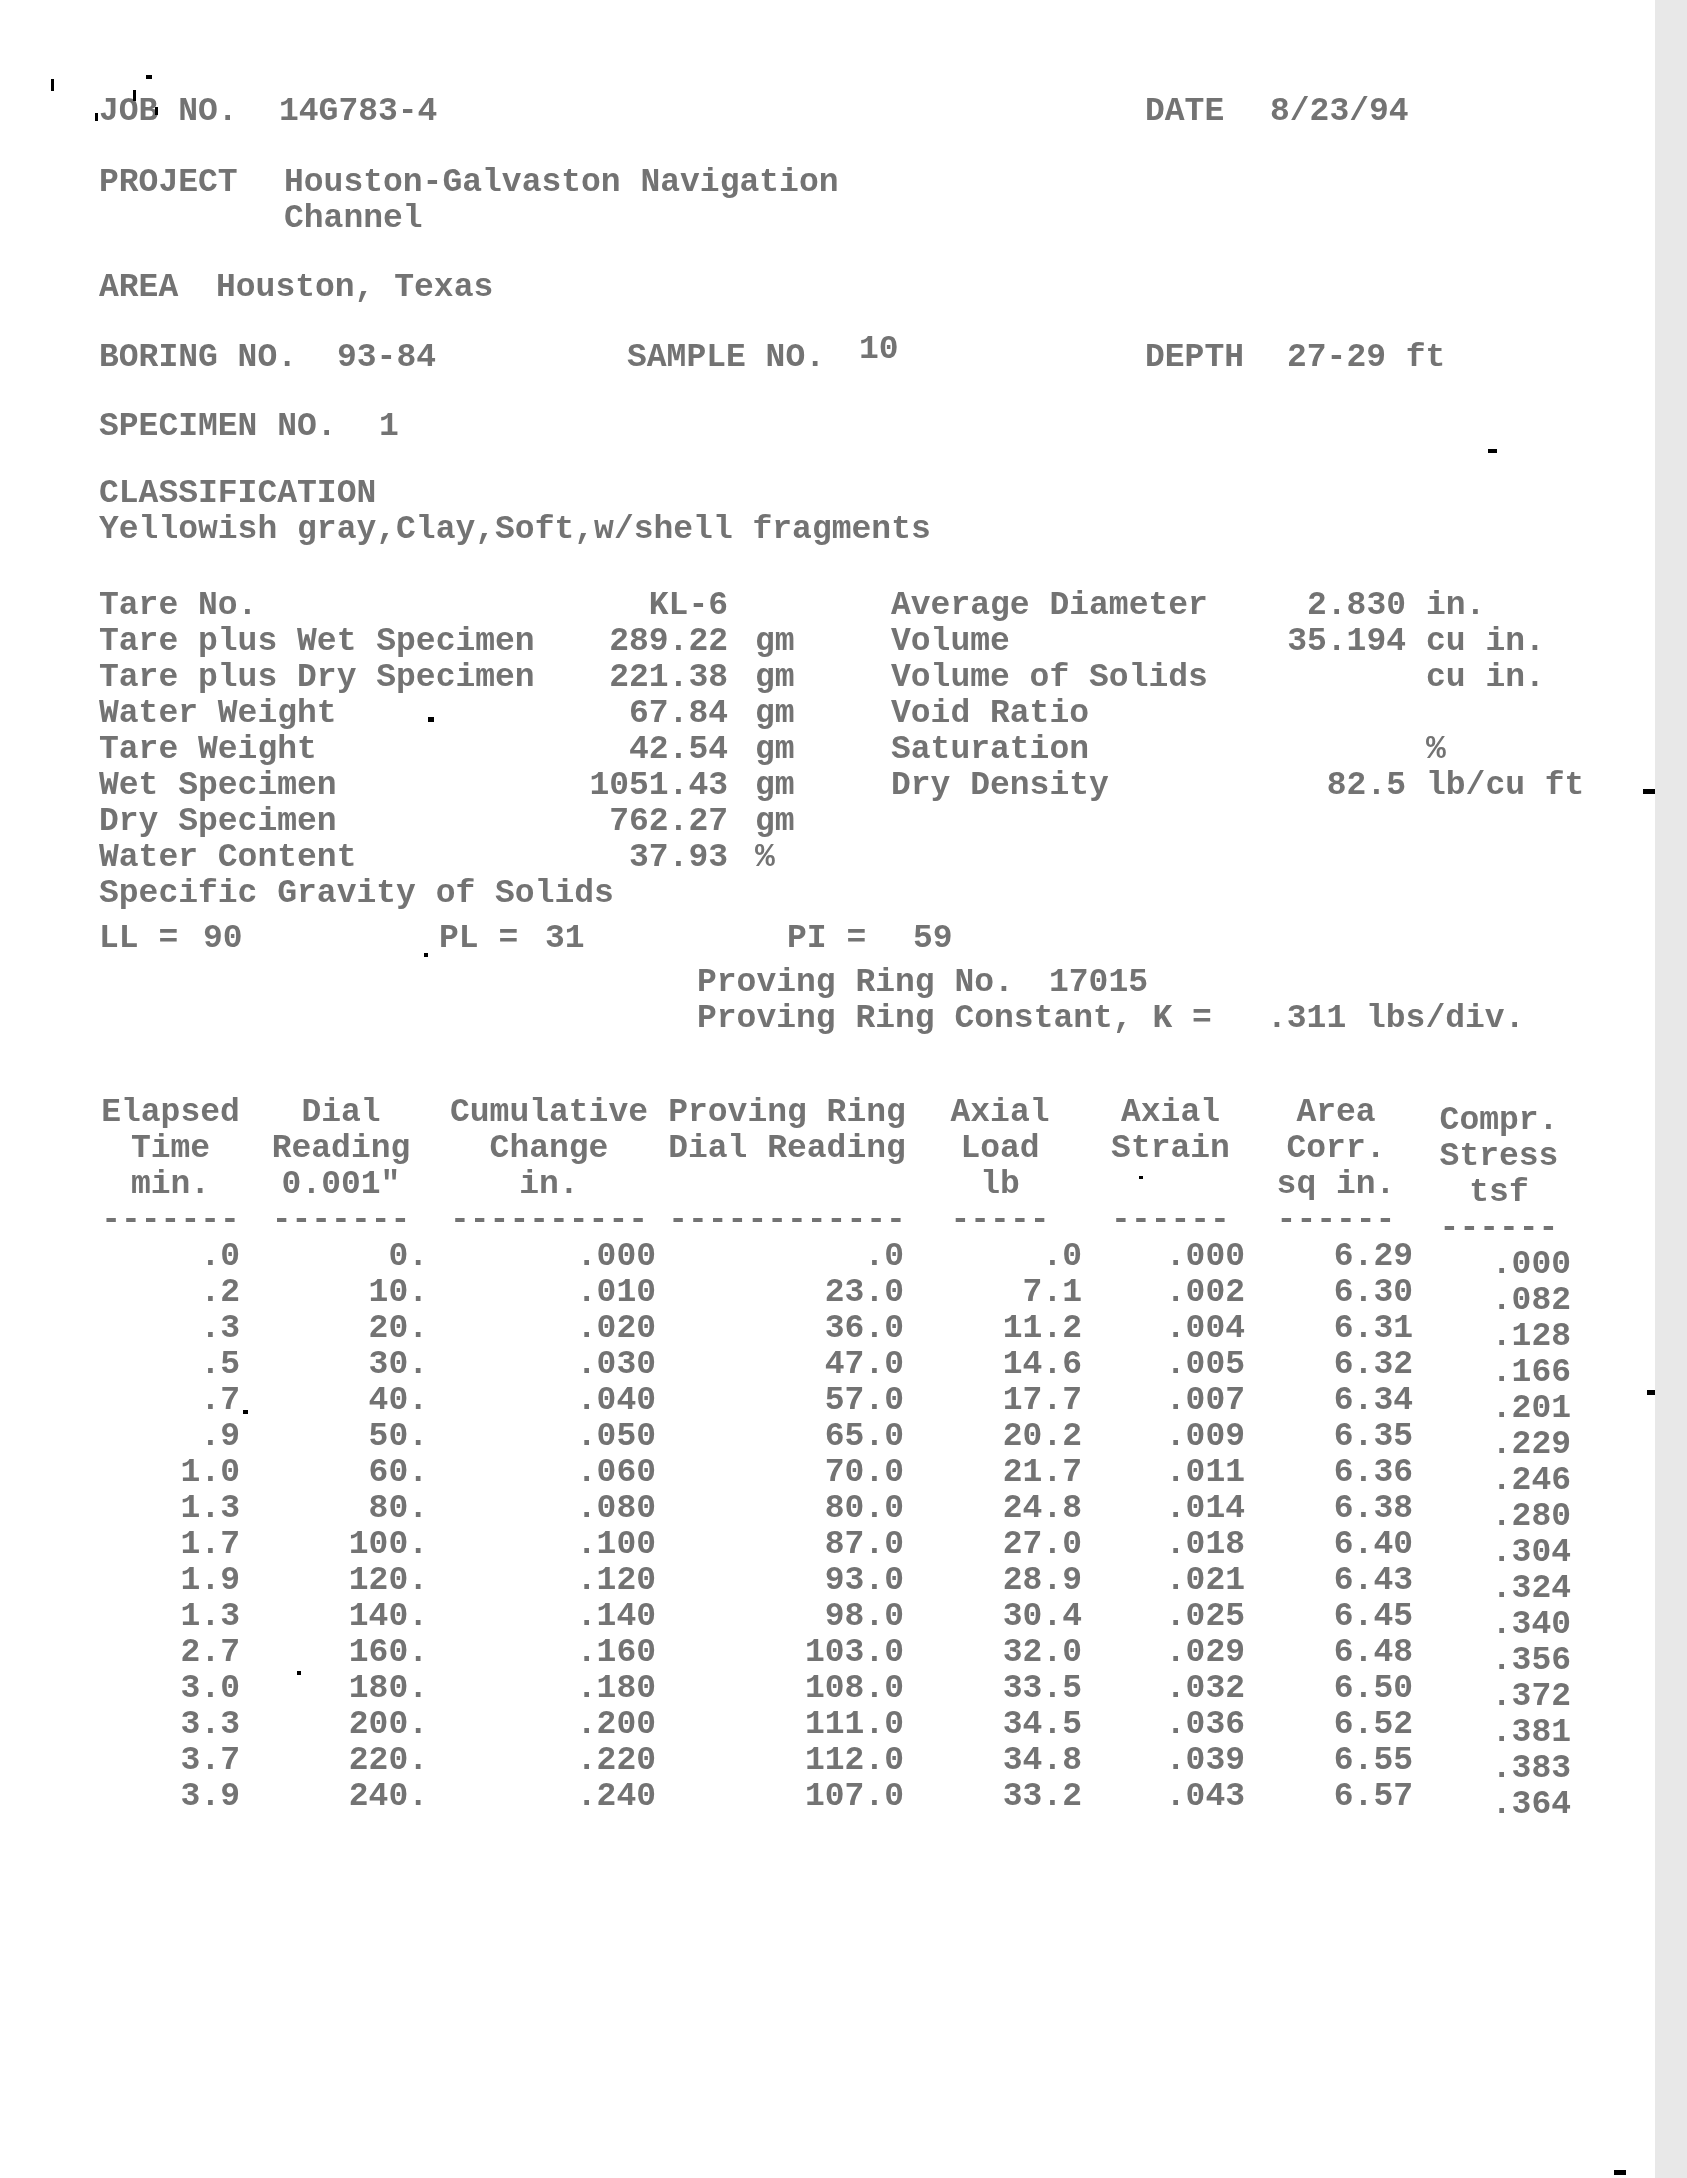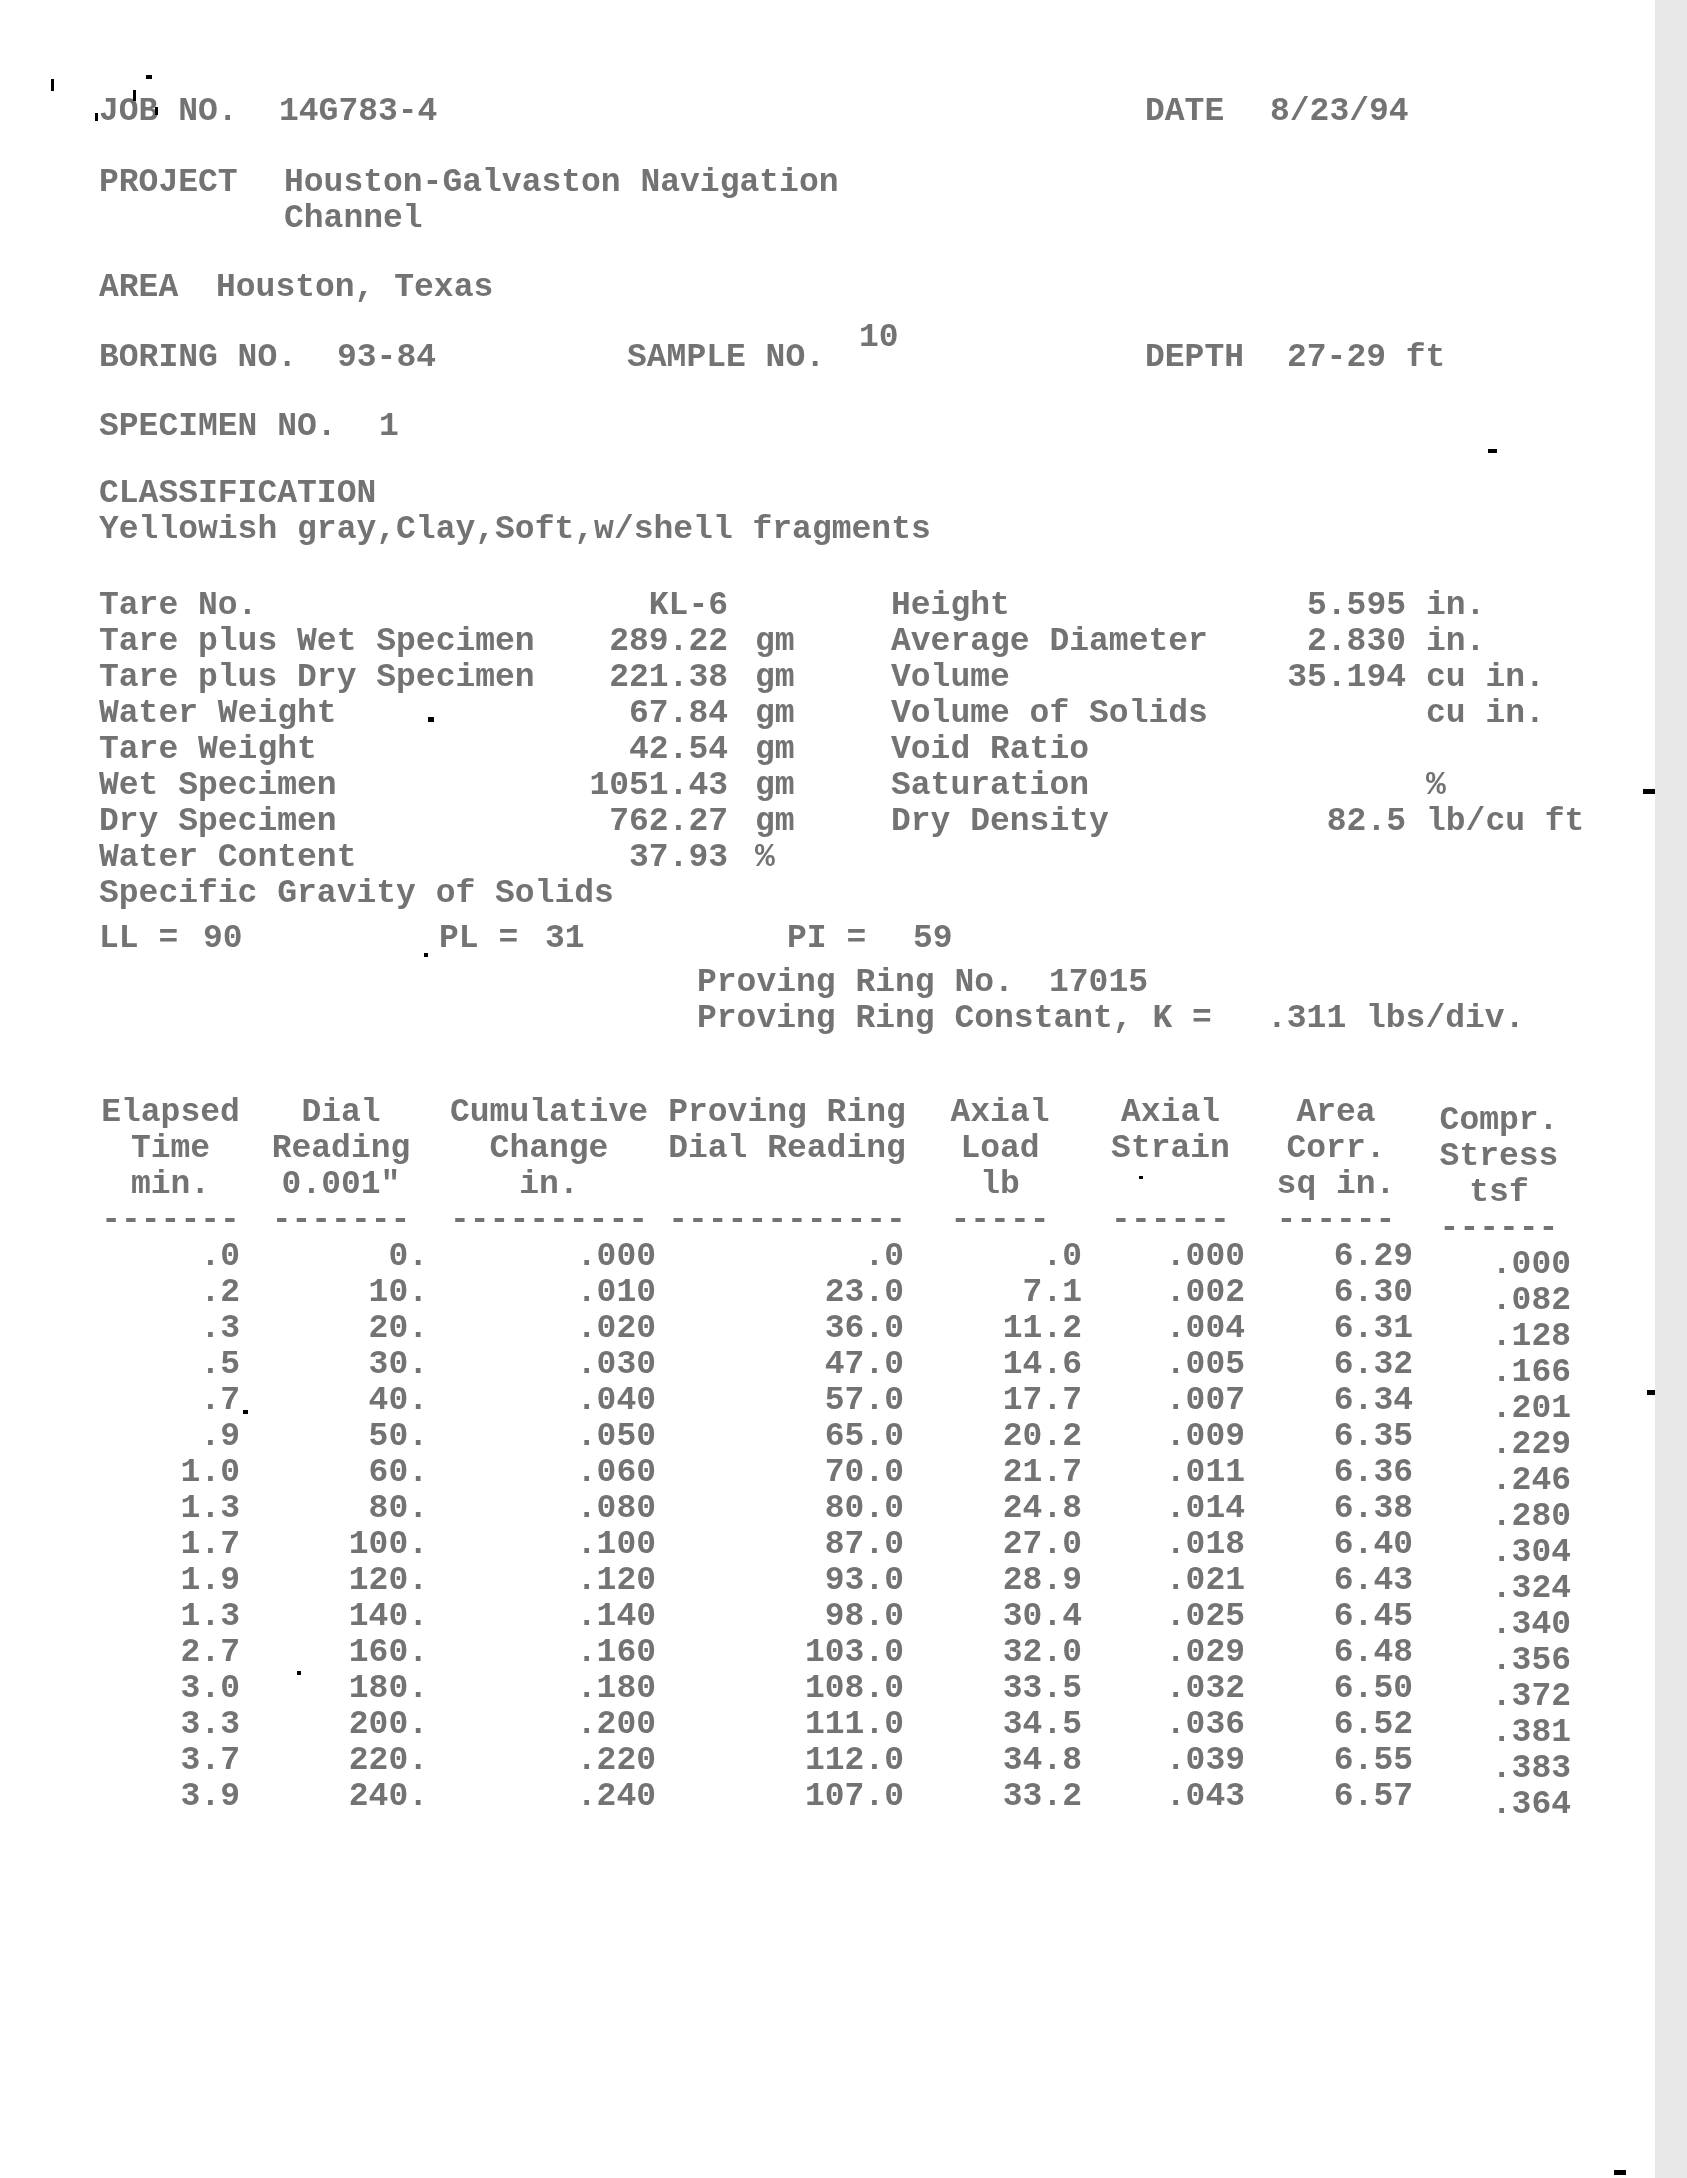--- a/index.html
+++ b/index.html
@@ -59,21 +59,21 @@
   <span class="t" style="left:99px;top:165px">PROJECT</span>
   <span class="t" style="left:284px;top:165px">Houston-Galvaston Navigation</span>
   <span class="t" style="left:284px;top:201px">Channel</span>
 
   <span class="t" style="left:99px;top:270px">AREA</span>
   <span class="t" style="left:216px;top:270px">Houston, Texas</span>
 
   <span class="t" style="left:99px;top:340px">BORING NO.</span>
   <span class="t" style="left:337px;top:340px">93-84</span>
   <span class="t" style="left:627px;top:340px">SAMPLE NO.</span>
-  <span class="t" style="left:859px;top:320px">10</span>
+  <span class="t" style="left:859px;top:332px">10</span>
   <span class="t" style="left:1145px;top:340px">DEPTH</span>
   <span class="t" style="left:1287px;top:340px">27-29 ft</span>
 
   <span class="t" style="left:99px;top:409px">SPECIMEN NO.</span>
   <span class="t" style="left:379px;top:409px">1</span>
 
   <span class="t" style="left:99px;top:476px">CLASSIFICATION</span>
   <span class="t" style="left:99px;top:512px">Yellowish gray,Clay,Soft,w/shell fragments</span>
 
   <div id="meas-left" class="meas" style="left:99px;top:588px">
@@ -81,21 +81,20 @@
       <div class="mrow"><span class="mlabel">Tare plus Wet Specimen</span><span class="mvalue">289.22</span><span class="munit">gm</span></div>
       <div class="mrow"><span class="mlabel">Tare plus Dry Specimen</span><span class="mvalue">221.38</span><span class="munit">gm</span></div>
       <div class="mrow"><span class="mlabel">Water Weight</span><span class="mvalue">67.84</span><span class="munit">gm</span></div>
       <div class="mrow"><span class="mlabel">Tare Weight</span><span class="mvalue">42.54</span><span class="munit">gm</span></div>
       <div class="mrow"><span class="mlabel">Wet Specimen</span><span class="mvalue">1051.43</span><span class="munit">gm</span></div>
       <div class="mrow"><span class="mlabel">Dry Specimen</span><span class="mvalue">762.27</span><span class="munit">gm</span></div>
       <div class="mrow"><span class="mlabel">Water Content</span><span class="mvalue">37.93</span><span class="munit">%</span></div>
       <div class="mrow"><span class="mlabel">Specific Gravity of Solids</span><span class="mvalue"></span><span class="munit"></span></div>
     </div>
   <div id="meas-right" class="meas" style="left:891px;top:588px">
-      <div class="mrow"><span class="mlabel">Height</span><span class="mvalue">5.595</span><span class="munit">in.</span></div>
       <div class="mrow"><span class="mlabel">Average Diameter</span><span class="mvalue">2.830</span><span class="munit">in.</span></div>
       <div class="mrow"><span class="mlabel">Volume</span><span class="mvalue">35.194</span><span class="munit">cu in.</span></div>
       <div class="mrow"><span class="mlabel">Volume of Solids</span><span class="mvalue"></span><span class="munit">cu in.</span></div>
       <div class="mrow"><span class="mlabel">Void Ratio</span><span class="mvalue"></span><span class="munit"></span></div>
       <div class="mrow"><span class="mlabel">Saturation</span><span class="mvalue"></span><span class="munit">%</span></div>
       <div class="mrow"><span class="mlabel">Dry Density</span><span class="mvalue">82.5</span><span class="munit">lb/cu ft</span></div>
     </div>
 
   <span class="t" style="left:99px;top:921px">LL =</span>
   <span class="t" style="left:203px;top:921px">90</span>

